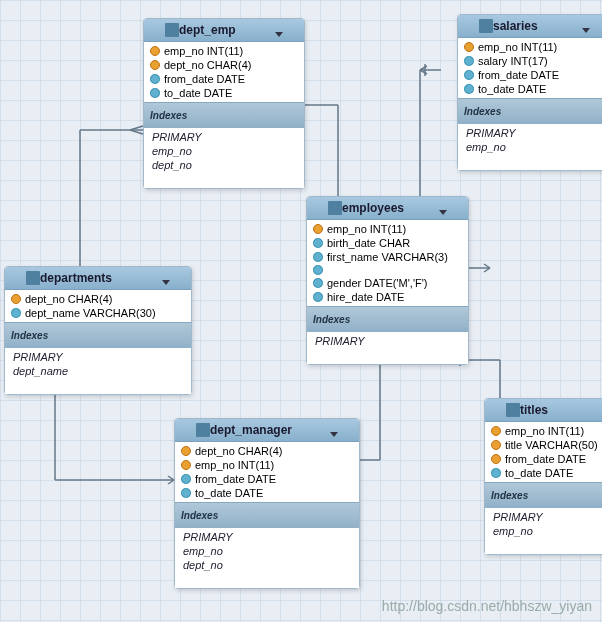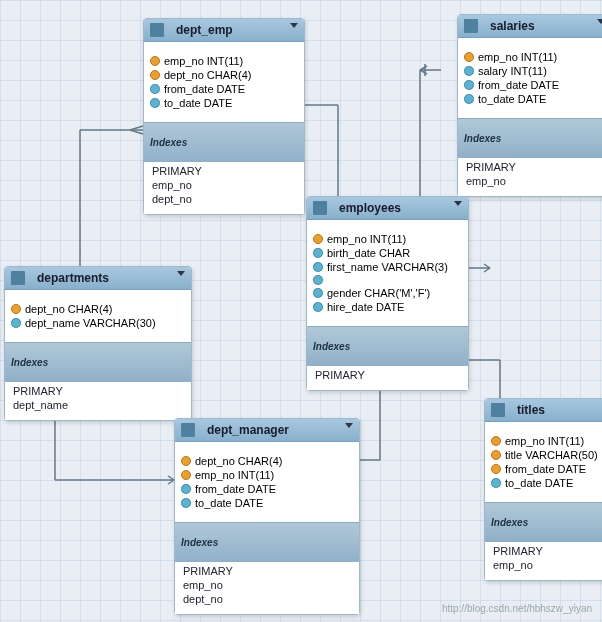--- a/index.html
+++ b/index.html
@@ -20,24 +20,24 @@
       position: absolute;
       min-width: 150px;
       border: 1px solid #a0b8cc;
       border-radius: 4px;
       background: white;
       box-shadow: 1px 2px 4px rgba(0,0,0,0.15);
     }
     .table-header {
       background: linear-gradient(180deg, #a8c8e0 0%, #88b0cc 100%);
       border-bottom: 1px solid #7aa0bc;
-      padding: 4px 6px;
+      padding: 4px 21px;
       display: flex;
-      align-items: flex-start;
-      gap: 12px;
+      align-items: flex-end;
+      gap: 0;
       border-radius: 3px 3px 0 0;
     }
     .table-header .icon-table {
       width: 14px; height: 14px;
       background: #5080a0;
       border: 1px solid #3060808;
       display: inline-block;
       border-radius: 1px;
       flex-shrink: 0;
     }
@@ -48,21 +48,21 @@
       flex: 1;
     }
     .table-header .arrow-down {
       width: 0; height: 0;
       border-left: 4px solid transparent;
       border-right: 4px solid transparent;
       border-top: 5px solid #334;
       flex-shrink: 0;
     }
     .table-fields {
-      padding: 12px 0;
+      padding: 2px 0;
       background: white;
     }
     .field-row {
       display: flex;
       align-items: center;
       padding: 1px 6px;
       gap: 4px;
       white-space: nowrap;
     }
     .field-row .fi {
@@ -77,35 +77,36 @@
     }
     .fi-diamond {
       background: #60b0d0;
       border: 1px solid #3090b0;
       border-radius: 2px;
       transform: rotate(45deg);
       width: 8px; height: 8px;
     }
     .indexes-header {
       background: linear-gradient(180deg, #b0c8d8 0%, #90b0c8 100%);
-      padding: 14px 6px;
+      padding: 7px 6px;
       display: flex;
       align-items: center;
       justify-content: space-between;
       border-top: 1px solid #88a8c0;
     }
     .indexes-label {
       font-size: 10px;
       font-weight: bold;
       color: #223344;
       font-style: italic;
     }
     .indexes-content {
       background: white;
-      padding: 2px 8px 8px;
+      padding: 2px 8px 16px;
+      font-style: italic;
     }
     .index-row {
       padding: 1px 0;
       font-size: 11px;
       color: #223;
     }
     
     .connectors {
       position: absolute;
       top: 0; left: 0;
@@ -114,21 +115,21 @@
     }
     .conn-line {
       stroke: #667788;
       stroke-width: 1.5;
       fill: none;
     }
     .watermark {
       position: absolute;
       bottom: 8px;
       right: 10px;
-      font-size: 10px;
+      font-size: 14px;
       color: #99aaaa;
     }
   </style>
 </head>
 <body>
 
 <svg class="connectors">
 
   <line class="conn-line" x1="143" y1="130" x2="80" y2="130"></line>
   <line class="conn-line" x1="80" y1="130" x2="80" y2="290"></line>
@@ -230,21 +231,21 @@
     <span class="table-name">salaries</span>
     <span class="arrow-down"></span>
   </div>
   <div class="table-fields">
     <div class="field-row">
       <span class="fi fi-key"></span>
       <span>emp_no INT(11)</span>
     </div>
     <div class="field-row">
       <span class="fi fi-diamond"></span>
-      <span>salary INT(11)</span>
+      <span>salary INT(17)</span>
     </div>
     <div class="field-row">
       <span class="fi fi-diamond"></span>
       <span>from_date DATE</span>
     </div>
     <div class="field-row">
       <span class="fi fi-diamond"></span>
       <span>to_date DATE</span>
     </div>
   </div>
@@ -301,21 +302,21 @@
     </div>
     <div class="field-row">
       <span class="fi fi-diamond"></span>
       <span>first_name VARCHAR(3)</span>
     </div>
     <div class="field-row">
       <span class="fi fi-diamond"></span>
     </div>
     <div class="field-row">
       <span class="fi fi-diamond"></span>
-      <span>gender CHAR('M','F')</span>
+      <span>gender DATE('M','F')</span>
     </div>
     <div class="field-row">
       <span class="fi fi-diamond"></span>
       <span>hire_date DATE</span>
     </div>
   </div>
   <div class="indexes-header">
     <span class="indexes-label">Indexes</span>
     <span class="arrow-down"></span>
   </div>

